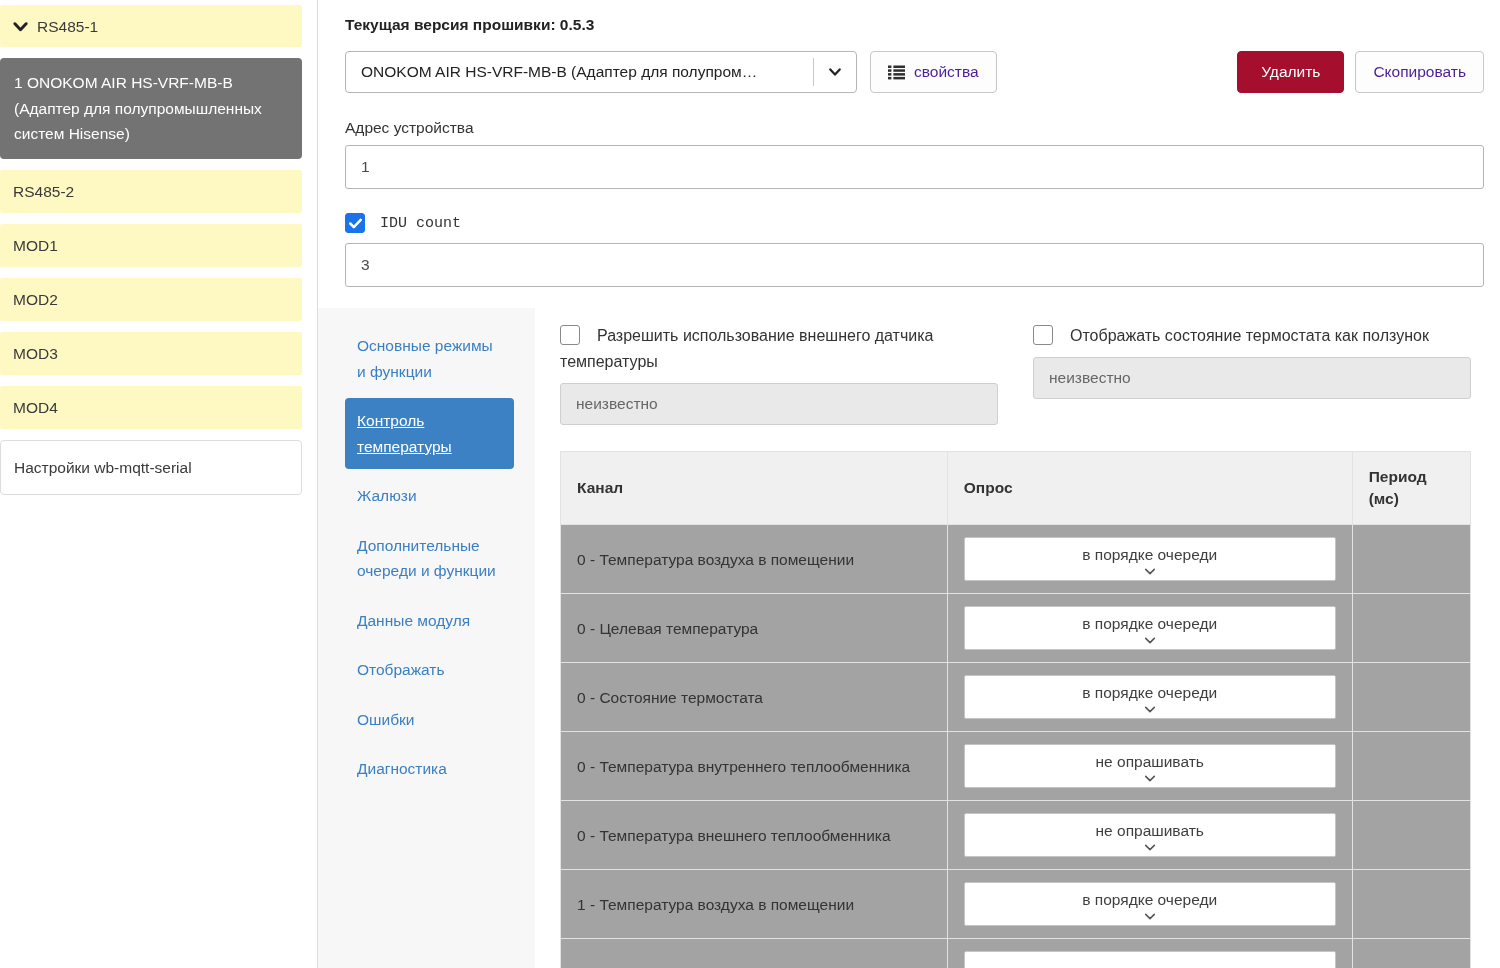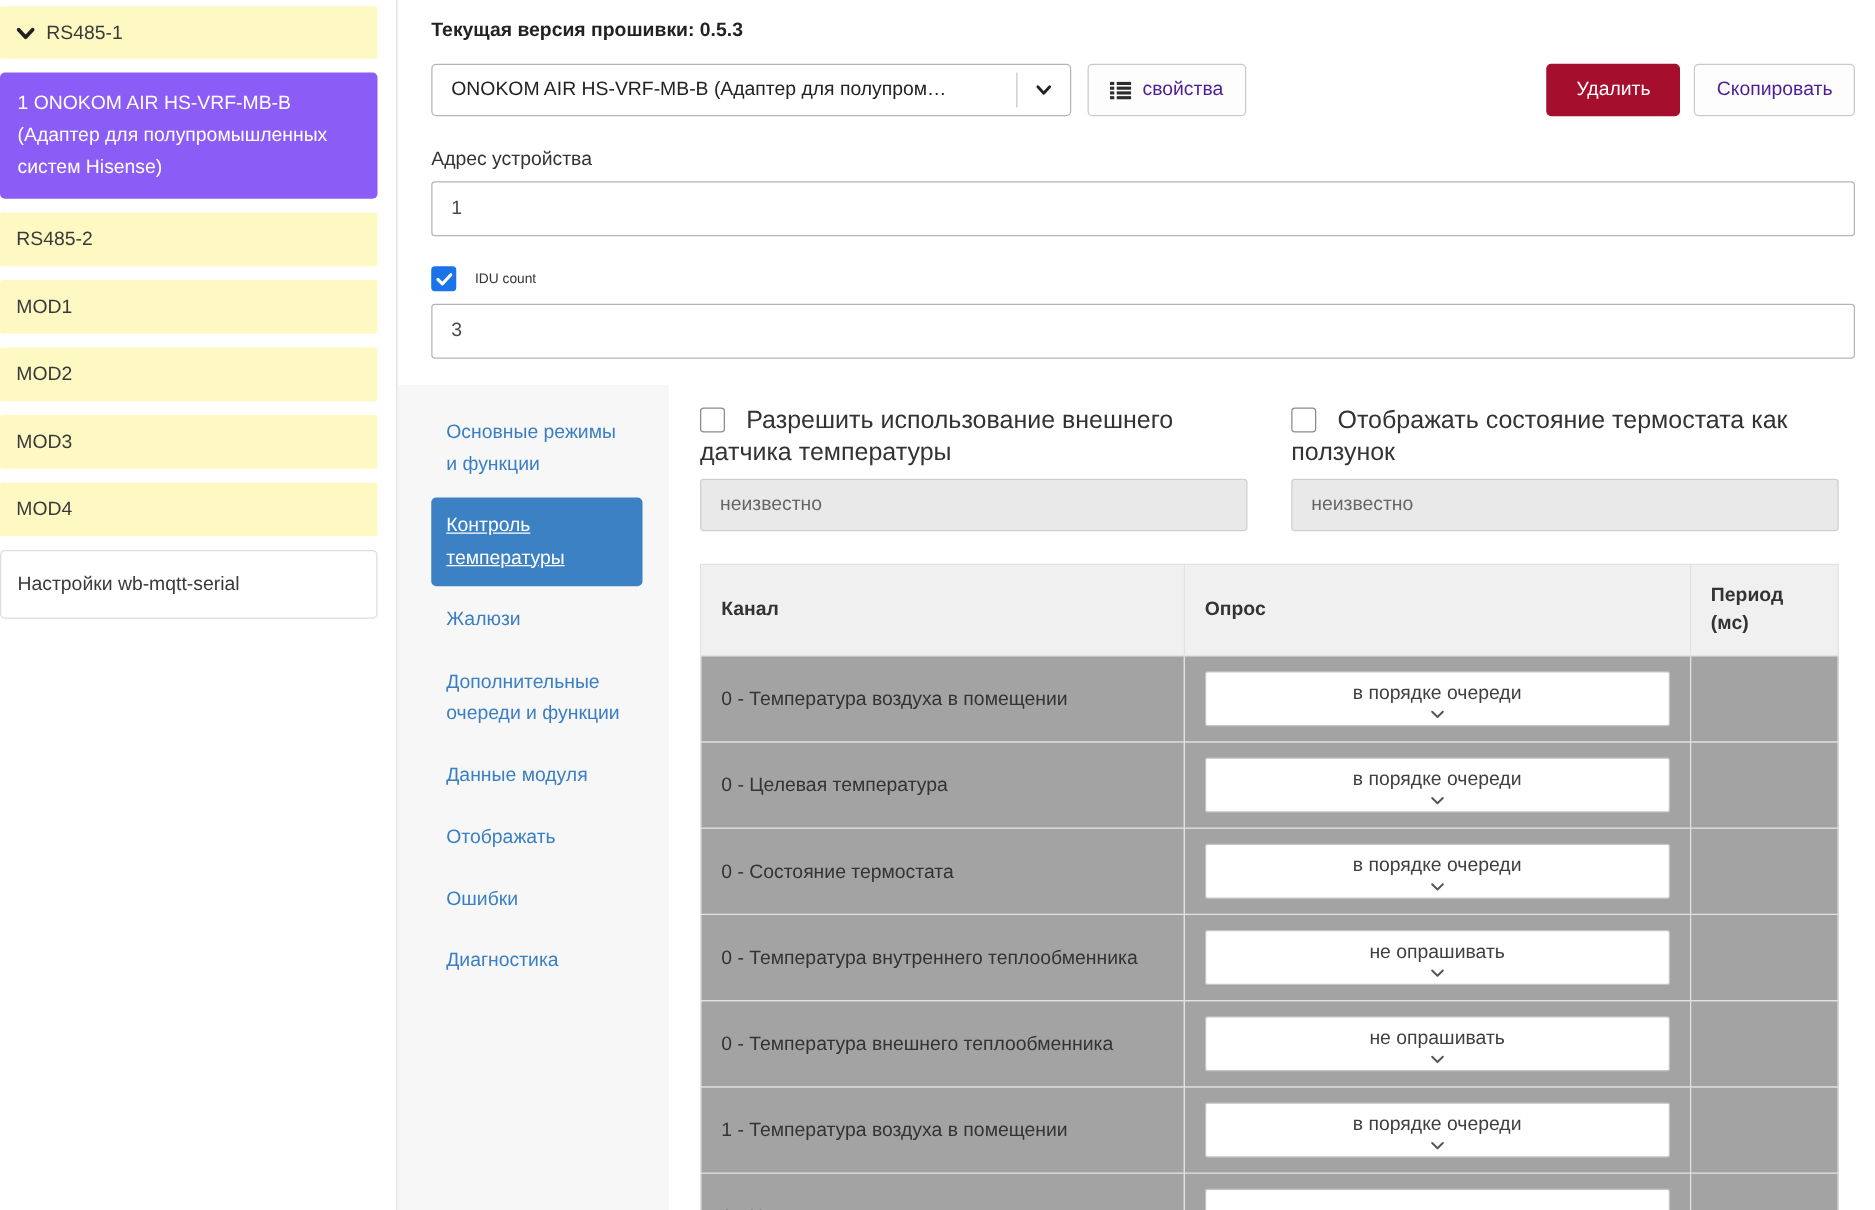--- a/index.html
+++ b/index.html
@@ -5,21 +5,21 @@
   * { margin:0; padding:0; box-sizing:border-box; }
   html,body { width:1500px; height:968px; overflow:hidden; background:#fff;
     font-family:"Liberation Sans", sans-serif; color:#333; }
   .app { display:flex; width:1500px; height:968px; }
 
   
   .sidebar { width:317px; flex-shrink:0; padding:5px 15px 0 0; }
   .side-item { width:302px; background:#fef9c3; margin-bottom:11px; padding:11px 13px;
     font-size:15.5px; color:#3a3a3a; border-radius:2px; cursor:pointer; line-height:21px; }
   .side-item.group { display:flex; align-items:center; gap:9px; height:42px; padding:10px 13px; }
-  .side-item.selected { background:#8b5cf6; color:#fff; border-radius:4px;
+  .side-item.selected { background:#737373; color:#fff; border-radius:4px;
     padding:12px 14px; line-height:25.5px; }
   .side-item.settings { background:#fff; border:1px solid #ddd; border-radius:4px;
     padding:16px 13px; }
   .chev-icon { display:inline-flex; color:#222; }
 
   
   .main { flex:1; border-left:1px solid #dcdcdc; padding-top:16px; }
   .inner-top { padding:0 16px 0 27px; }
   .fw { font-weight:bold; font-size:15.5px; color:#222; margin-bottom:17px; }
 
@@ -36,36 +36,36 @@
     align-items:center; gap:9px; cursor:pointer; }
   .btn.props { margin-left:13px; }
   .btn.danger { margin-left:auto; background:#a60e2e; border:1px solid #a60e2e;
     color:#fff; padding:0 23px; }
   .btn.copy { margin-left:11px; }
   .list-icon { display:inline-flex; color:#2e2e2e; }
 
   .lbl { margin:26px 0 8px; font-size:15.5px; color:#333; }
   .txt { width:100%; height:44px; border:1px solid #b5b5b5; border-radius:3px;
     font-size:15.5px; color:#4a4a4a; padding:0 15px; font-family:inherit; background:#fff; }
-  .chkrow { margin:24px 0 10px; display:flex; align-items:center; gap:15px; font-size:11px; }
+  .chkrow { margin:24px 0 10px; display:flex; align-items:center; gap:15px; font-size:15px;font-family:Liberation Mono, monospace; }
   .cb { width:20px; height:20px; border:1px solid #8a8a8a; border-radius:3px; background:#fff;
     display:inline-flex; align-items:center; justify-content:center; flex-shrink:0; cursor:pointer; }
   .cb.checked { background:#1a73e8; border-color:#1a73e8; }
 
   
   .tabsec { display:flex; margin-top:21px; min-height:660px; }
   .tabrail { width:217px; flex-shrink:0; background:#f7f7f7; padding:15px 21px 30px 27px; }
   .tab { color:#3a7fc3; font-size:15.5px; line-height:25.5px; padding:10px 12px;
     border-radius:4px; cursor:pointer; margin-bottom:4px; }
   .tab.active { background:#3b81c4; color:#fff;text-decoration:underline; }
 
   .tabcontent { flex:1; padding:15px 29px 0 25px; }
   .optrow { display:flex; gap:35px; }
   .optcol { flex:1; }
-  .optlabel { font-size:20px; color:#333; line-height:26px; margin-bottom:8px; }
+  .optlabel { font-size:16px; color:#333; line-height:26px; margin-bottom:8px; }
   .optlabel .cb { vertical-align:-4px; margin-right:17px; }
   .txt.disabled { background:#e9e9e9; border-color:#cfcfcf; color:#666; height:42px; }
 
   table { border-collapse:collapse; width:100%; margin-top:26px; font-size:15.5px;
     color:#333; table-layout:fixed; }
   th, td { border:1px solid #e2e2e2; }
   th { background:#f0f0f0; text-align:left; font-weight:bold; padding:14px 16px;
     line-height:22px; vertical-align:middle; }
   td { background:#a3a3a3; padding:12px 16px; vertical-align:middle; line-height:25px; }
   .col-channel { width:42.5%; } .col-poll { width:44.5%; } .col-period { width:13%; }

